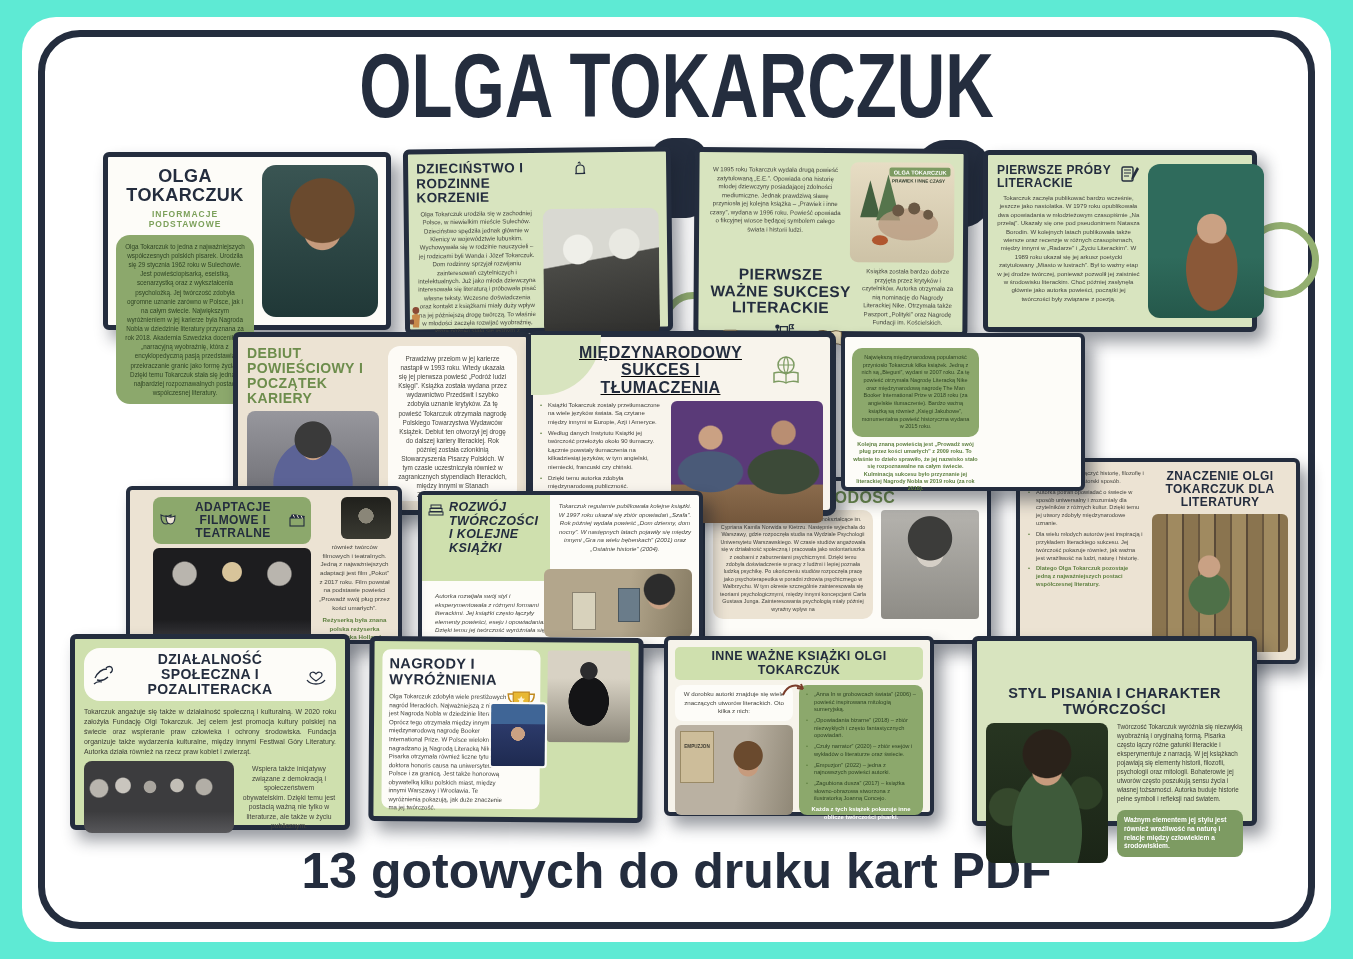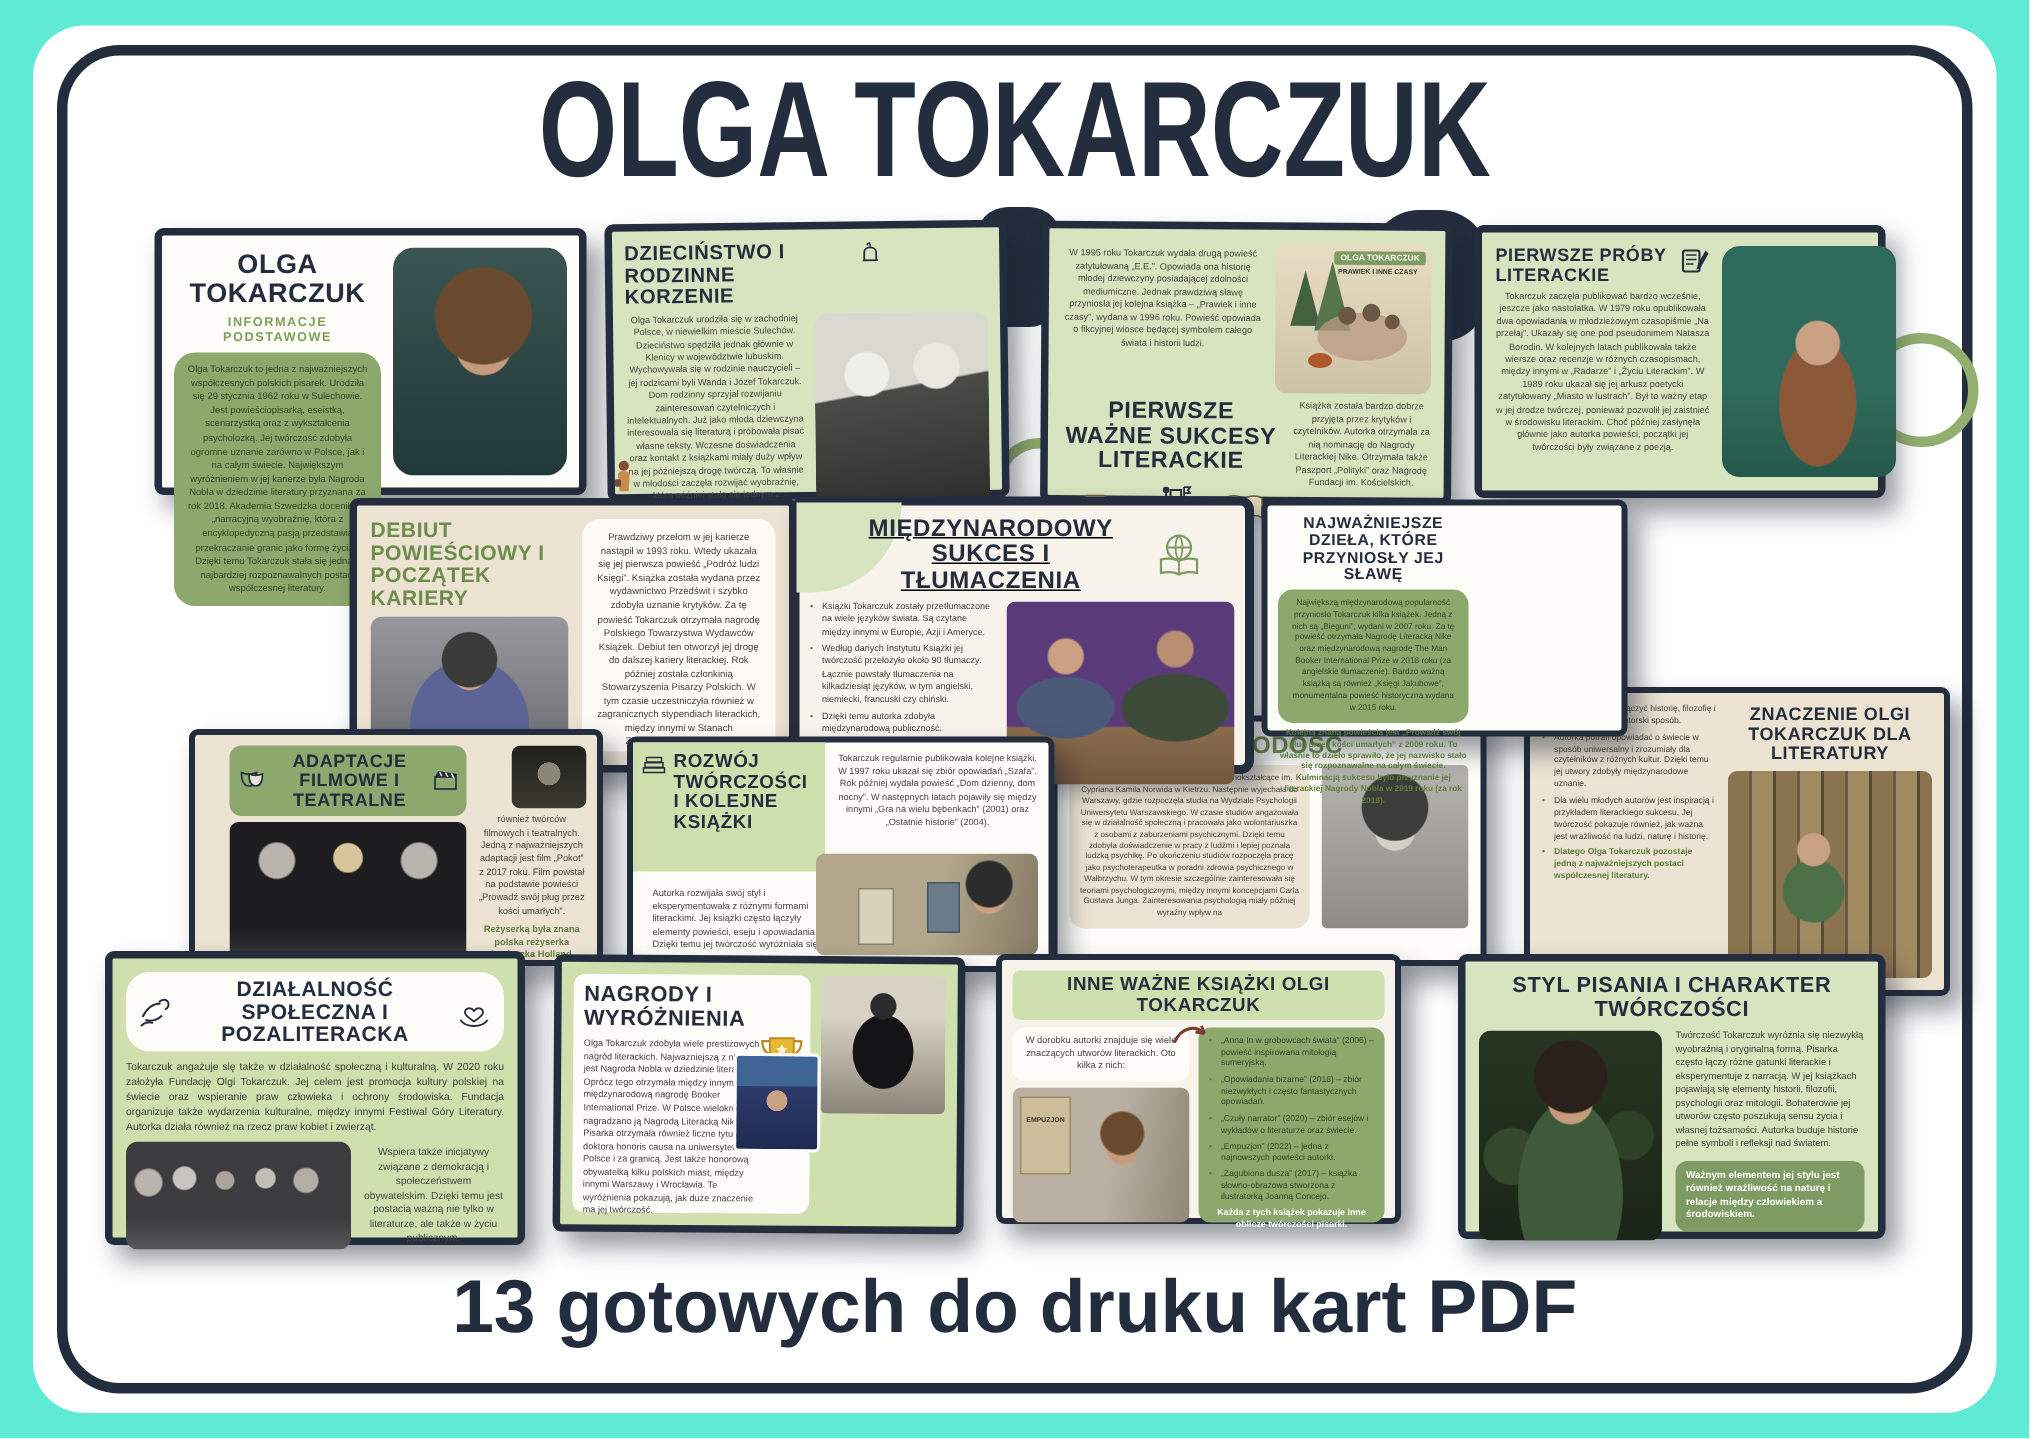--- a/index.html
+++ b/index.html
@@ -198,21 +198,20 @@
                radial-gradient(ellipse at 26% 58%, #4a5a78 20%, transparent 21%),
                radial-gradient(circle at 74% 26%, #b98e72 8%, transparent 9%),
                radial-gradient(ellipse at 74% 58%, #3c4a38 22%, transparent 23%),
                linear-gradient(#5a3a78 68%, #8a6b4c 69%, #74573c);"></div>
       </div>
     </div>
   </div>
 
   <div class="card" style="left:841px; top:333px; width:244px; height:158px; z-index:23; border-width:4px; padding:7px; display:flex; gap:7px;">
     <div style="flex:1; display:flex; flex-direction:column;">
-      <div class="ct" style="font-size:10.5px; text-align:center;">NAJWAŻNIEJSZE DZIEŁA, KTÓRE PRZYNIOSŁY JEJ SŁAWĘ</div>
       <div class="gbox" style="margin-top:4px; padding:6px 7px; font-size:5.5px; line-height:1.4; text-align:center; border-radius:10px; flex:1;">Największą międzynarodową popularność przyniosło Tokarczuk kilka książek. Jedną z nich są „Bieguni”, wydani w 2007 roku. Za tę powieść otrzymała Nagrodę Literacką Nike oraz międzynarodową nagrodę The Man Booker International Prize w 2018 roku (za angielskie tłumaczenie). Bardzo ważną książką są również „Księgi Jakubowe”, monumentalna powieść historyczna wydana w 2015 roku.</div>
       <div style="margin-top:4px; font-size:5.5px; line-height:1.35; font-weight:700; color:#5d7f3f; text-align:center;">Kolejną znaną powieścią jest „Prowadź swój pług przez kości umarłych” z 2009 roku. To właśnie to dzieło sprawiło, że jej nazwisko stało się rozpoznawalne na całym świecie. Kulminacją sukcesu było przyznanie jej literackiej Nagrody Nobla w 2019 roku (za rok 2018).</div>
     </div>
     <div class="photo" style="width:88px; border-radius:8px; background:
            radial-gradient(circle at 55% 22%, #8a8a86 11%, transparent 12%),
            radial-gradient(circle at 55% 30%, #d8cfc4 9%, transparent 10%),
            radial-gradient(ellipse at 52% 62%, #1f1f1f 30%, transparent 31%),
            radial-gradient(rect at 50% 78%, #e8e2d4 10%, transparent 11%),
            linear-gradient(120deg,#b9b5ae,#5a5752);"></div>
   </div>
@@ -246,21 +245,21 @@
       <div style="flex:1; position:relative; padding-top:2px;">
         <div class="photo" style="position:absolute; right:0; top:0; width:50px; height:42px; border-radius:6px; background:
                radial-gradient(circle at 50% 45%, #8a8678 22%, transparent 23%),
                linear-gradient(#20201c,#3a3a32);"></div>
         <div class="bt" style="font-size:6.2px; line-height:1.4; margin-top:44px;">również twórców filmowych i teatralnych. Jedną z najważniejszych adaptacji jest film „Pokot” z 2017 roku. Film powstał na podstawie powieści „Prowadź swój pług przez kości umarłych”.</div>
         <div style="font-size:6.2px; line-height:1.35; font-weight:700; color:#5d7f3f; text-align:center; margin-top:4px;">Reżyserką była znana polska reżyserka Agnieszka Holland.</div>
       </div>
     </div>
   </div>
 
-  <div class="card" style="left:418px; top:491px; width:285px; height:157px; z-index:29; border-width:4px; padding:16px;">
+  <div class="card" style="left:418px; top:491px; width:285px; height:157px; z-index:29; border-width:4px; padding:16px;font-style:italic;">
     <div style="position:absolute; left:0; top:0; width:128px; height:86px; background:#cfe0ae; padding:6px; display:flex; gap:5px; align-items:flex-start;">
       <span class="ico" style="margin-top:3px;">
         <svg width="16" height="12" viewBox="0 0 16 12">
             <rect x="1" y="8" width="14" height="3" fill="none" stroke="#242d3e"></rect>
             <rect x="2" y="4.5" width="12" height="3" fill="none" stroke="#242d3e"></rect>
             <rect x="3" y="1" width="10" height="3" fill="none" stroke="#242d3e"></rect>
           </svg>
       </span>
       <div class="ct" style="font-size:12.5px;">ROZWÓJ TWÓRCZOŚCI I KOLEJNE KSIĄŻKI</div>
     </div>
@@ -389,21 +388,21 @@
           <li>„Czuły narrator” (2020) – zbiór esejów i wykładów o literaturze oraz świecie.</li>
           <li>„Empuzjon” (2022) – jedna z najnowszych powieści autorki.</li>
           <li>„Zagubiona dusza” (2017) – książka słowno-obrazowa stworzona z ilustratorką Joanną Concejo.</li>
         </ul>
         <div style="font-size:5.9px; font-weight:700; color:#ffffff; text-align:center; line-height:1.3;">Każda z tych książek pokazuje inne oblicze twórczości pisarki.</div>
       </div>
     </div>
   </div>
 
   <div class="card bg-green" style="left:972px; top:636px; width:285px; height:190px; z-index:40; padding:9px;">
-    <div class="ct" style="font-size:14.5px; text-align:center;">STYL PISANIA I CHARAKTER TWÓRCZOŚCI</div>
+    <div class="ct" style="font-size:14.5px; text-align:center;margin-top:36px;">STYL PISANIA I CHARAKTER TWÓRCZOŚCI</div>
     <div style="display:flex; gap:9px; margin-top:6px; height:140px;">
       <div class="photo" style="width:122px; border-radius:8px; background:
              radial-gradient(circle at 50% 22%, #2a221a 19%, transparent 20%),
              radial-gradient(circle at 50% 34%, #c69b7d 13%, transparent 14%),
              radial-gradient(ellipse at 50% 78%, #3e5a3a 40%, transparent 41%),
              radial-gradient(circle at 18% 60%, #35482c 14%, transparent 15%),
              radial-gradient(circle at 82% 50%, #2e4026 13%, transparent 14%),
              linear-gradient(#273521,#1b2517);"></div>
       <div style="flex:1; display:flex; flex-direction:column;">
         <div style="font-size:6.3px; line-height:1.42; color:#3c3c35;">Twórczość Tokarczuk wyróżnia się niezwykłą wyobraźnią i oryginalną formą. Pisarka często łączy różne gatunki literackie i eksperymentuje z narracją. W jej książkach pojawiają się elementy historii, filozofii, psychologii oraz mitologii. Bohaterowie jej utworów często poszukują sensu życia i własnej tożsamości. Autorka buduje historie pełne symboli i refleksji nad światem.</div>

